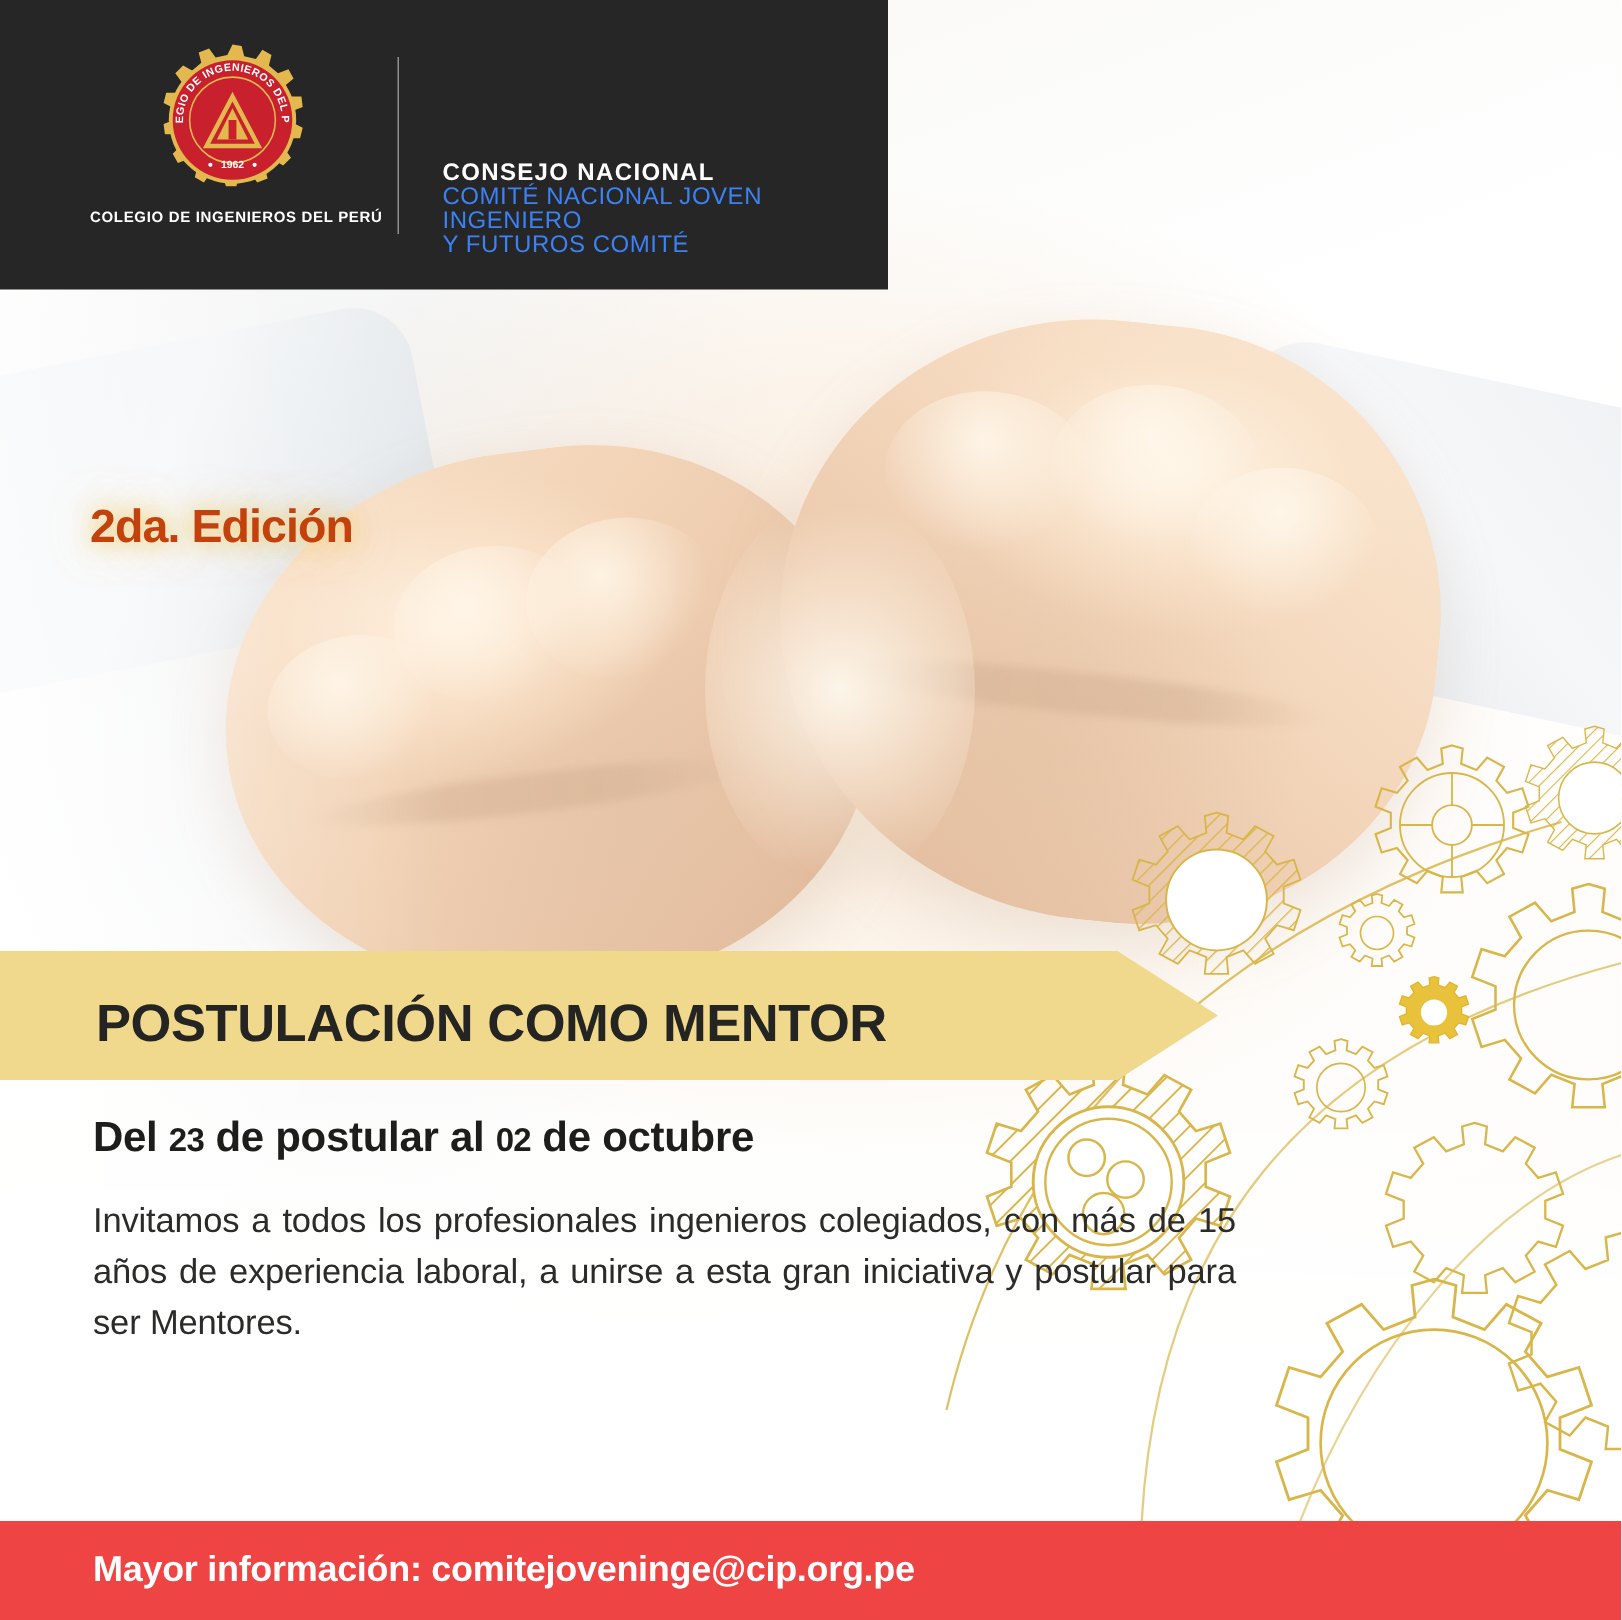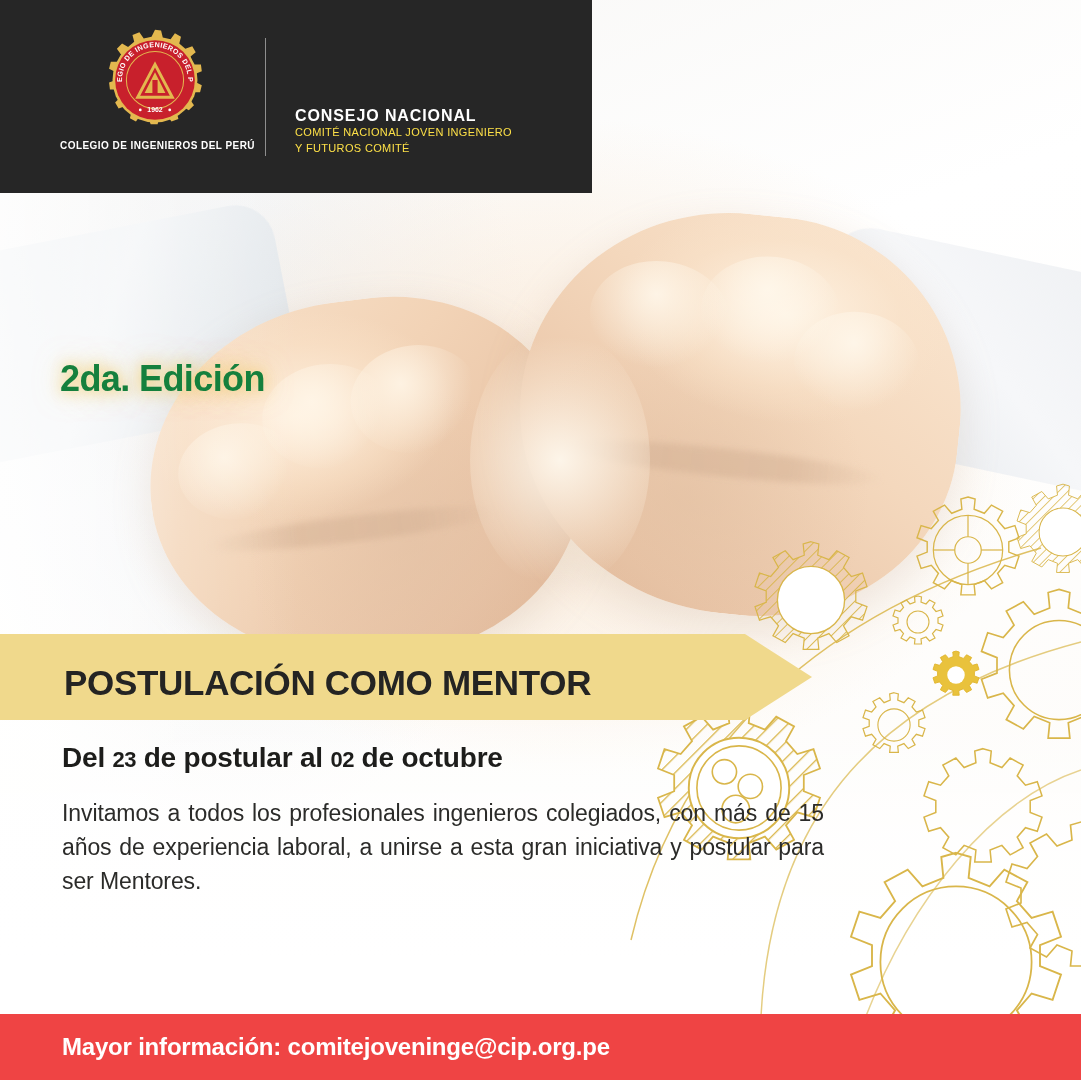--- a/index.html
+++ b/index.html
@@ -97,37 +97,36 @@
   .logo-mark{width:104px;height:104px;margin:0 auto;display:block;}
   .logo-word{
     margin-top:8px;color:#ffffff;font-size:10px;font-weight:bold;
     letter-spacing:.45px;white-space:nowrap;
   }
 
   .hdr-divider{position:absolute;left:265px;top:38px;width:1px;height:118px;background:#8e8e8e;}
 
   .hdr-text{position:absolute;left:295px;top:108px;color:#ffffff;}
   .hdr-line1{font-size:16px;font-weight:bold;letter-spacing:.9px;line-height:16px;}
-  .hdr-line2,.hdr-line3{font-size:11px;font-weight:normal;letter-spacing:.35px;line-height:16px;color:#fde047;}
+  .hdr-line2,.hdr-line3{font-size:16px;font-weight:normal;letter-spacing:.35px;line-height:16px;color:#3b82f6;}
 
   
   .hero{position:absolute;left:60px;top:332px;width:780px;}
   .hero-title{
     position:relative;
     font-size:62px;line-height:60px;font-weight:bold;
     letter-spacing:-1.4px;color:#2a2a28;
     text-shadow:
       0 0 16px rgba(243,205,110,0.95),
       0 0 30px rgba(243,205,110,0.7),
       0 0 48px rgba(247,220,150,0.55);
     white-space:pre-line;
   }
   .hero-sub{
-    margin-top:28px;
-    font-size:36px;line-height:38px;font-weight:bold;letter-spacing:-.6px;color:#15803d;
+    font-size:31px;line-height:38px;font-weight:bold;letter-spacing:-.6px;color:#c2410c;
     text-shadow:
       0 0 14px rgba(243,205,110,0.9),
       0 0 28px rgba(243,205,110,0.6);
   }
 
   
   .banner{
     position:absolute;left:0;top:634px;width:812px;height:98px;
     background:#f0d98c;
     clip-path:polygon(0 0, 745px 0, 812px 43px, 745px 86px, 0 86px);

